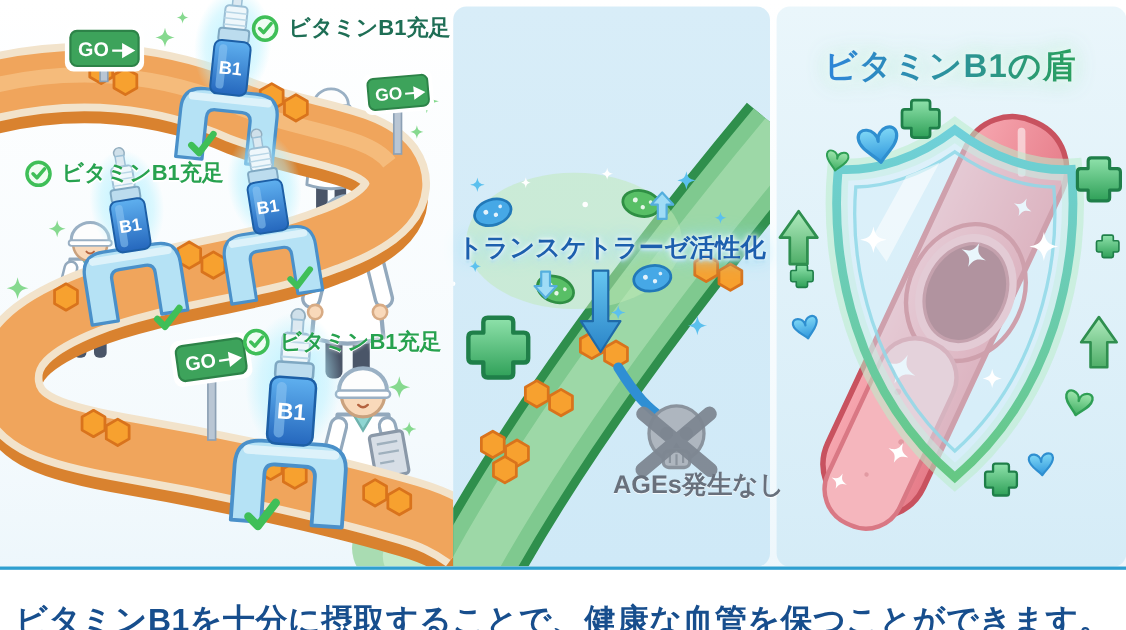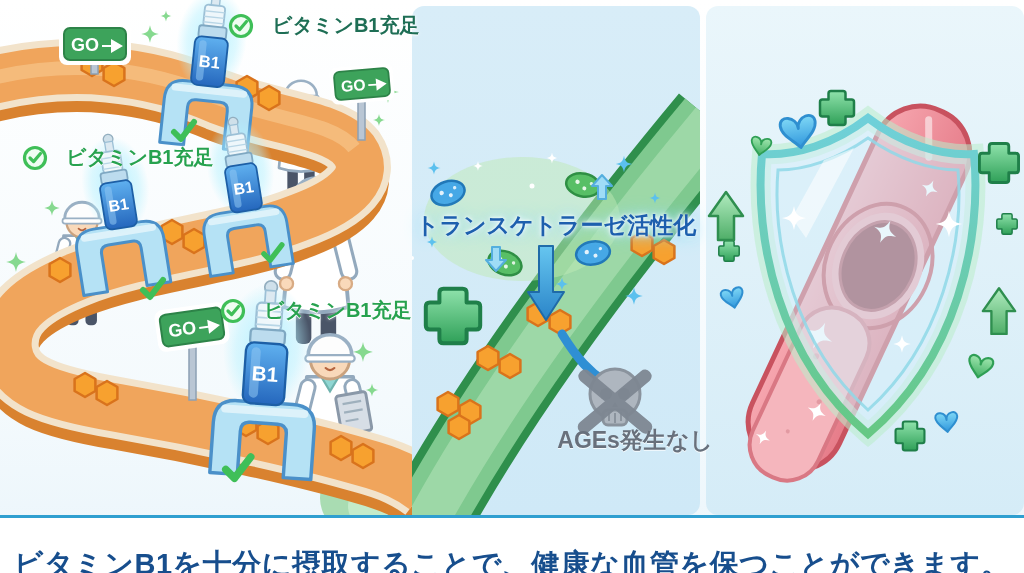--- a/index.html
+++ b/index.html
@@ -5,21 +5,21 @@
   html,body{margin:0;padding:0;background:#e9f3f9;}
   .stage{position:relative;width:1024px;height:573px;overflow:hidden;
          background:linear-gradient(180deg,#ffffff 0%,#f4fafd 70%,#eaf5fb 100%);
          font-family:"Liberation Sans","DejaVu Sans",sans-serif;}
   .abs{position:absolute;}
   .card{position:absolute;border-radius:12px;}
   .mid-card{left:412px;top:6px;width:288px;height:509px;background:linear-gradient(180deg,#d8edf8,#cfe9f7);}
   .right-card{left:706px;top:6px;width:318px;height:509px;background:linear-gradient(180deg,#eaf6fb,#d5ecf7);}
   .jp-glow{color:#1d5fae;font-weight:800;text-align:center;line-height:1.15;
            text-shadow:0 0 3px #fff,0 0 6px #fff,0 0 12px #a5e4f8,0 0 20px #8fdcf4,0 2px 2px rgba(140,200,235,.55);}
-  .suff-label{display:flex;align-items:center;gap:18px;font-weight:800;font-size:20px;
+  .suff-label{display:flex;align-items:center;gap:8px;font-weight:800;font-size:20px;
               text-shadow:0 1px 0 #fff,0 0 4px #fff;}
   .suff-green{color:#27a24f;}
   .suff-dark{color:#1e6e55;}
   .ages-label{color:#68707c;font-weight:800;text-align:right;
               text-shadow:0 1px 0 rgba(255,255,255,.8);}
   .shield-title{font-weight:800;font-size:30px;text-align:center;letter-spacing:1px;
         background:linear-gradient(90deg,#2e86d6 15%,#2aa05a 90%);
         -webkit-background-clip:text;background-clip:text;color:transparent;-webkit-text-fill-color:transparent;
         filter:drop-shadow(0 0 4px rgba(255,255,255,.95)) drop-shadow(0 0 9px rgba(175,235,205,.9));}
   .banner{position:absolute;left:0;top:515px;width:1024px;height:70px;background:#ffffff;
@@ -380,17 +380,18 @@
       <path d="M 8,13 l 3.6,3.6 L 18.5,8.5" fill="none" stroke="#3fbf58" stroke-width="3.2" stroke-linecap="round" stroke-linejoin="round"></path>
     </svg>
     <span>ビタミンB1充足</span>
   </div>
 
 
   <div class="abs jp-glow" style="left:414px;top:212px;width:284px;font-size:23px;text-align:center;">トランスケトラーゼ活性化</div>
 
   <div class="abs ages-label" style="left:538px;top:425px;width:175px;font-size:23px;">AGEs発生なし</div>
 
+  <div class="abs shield-title" style="left:714px;top:40px;width:300px;">ビタミンB1の盾</div>
 
   <div class="banner">
     <span class="banner-text">ビタミンB1を十分に摂取することで、健康な血管を保つことができます。</span>
   </div>
 </div>
 
 </body></html>

